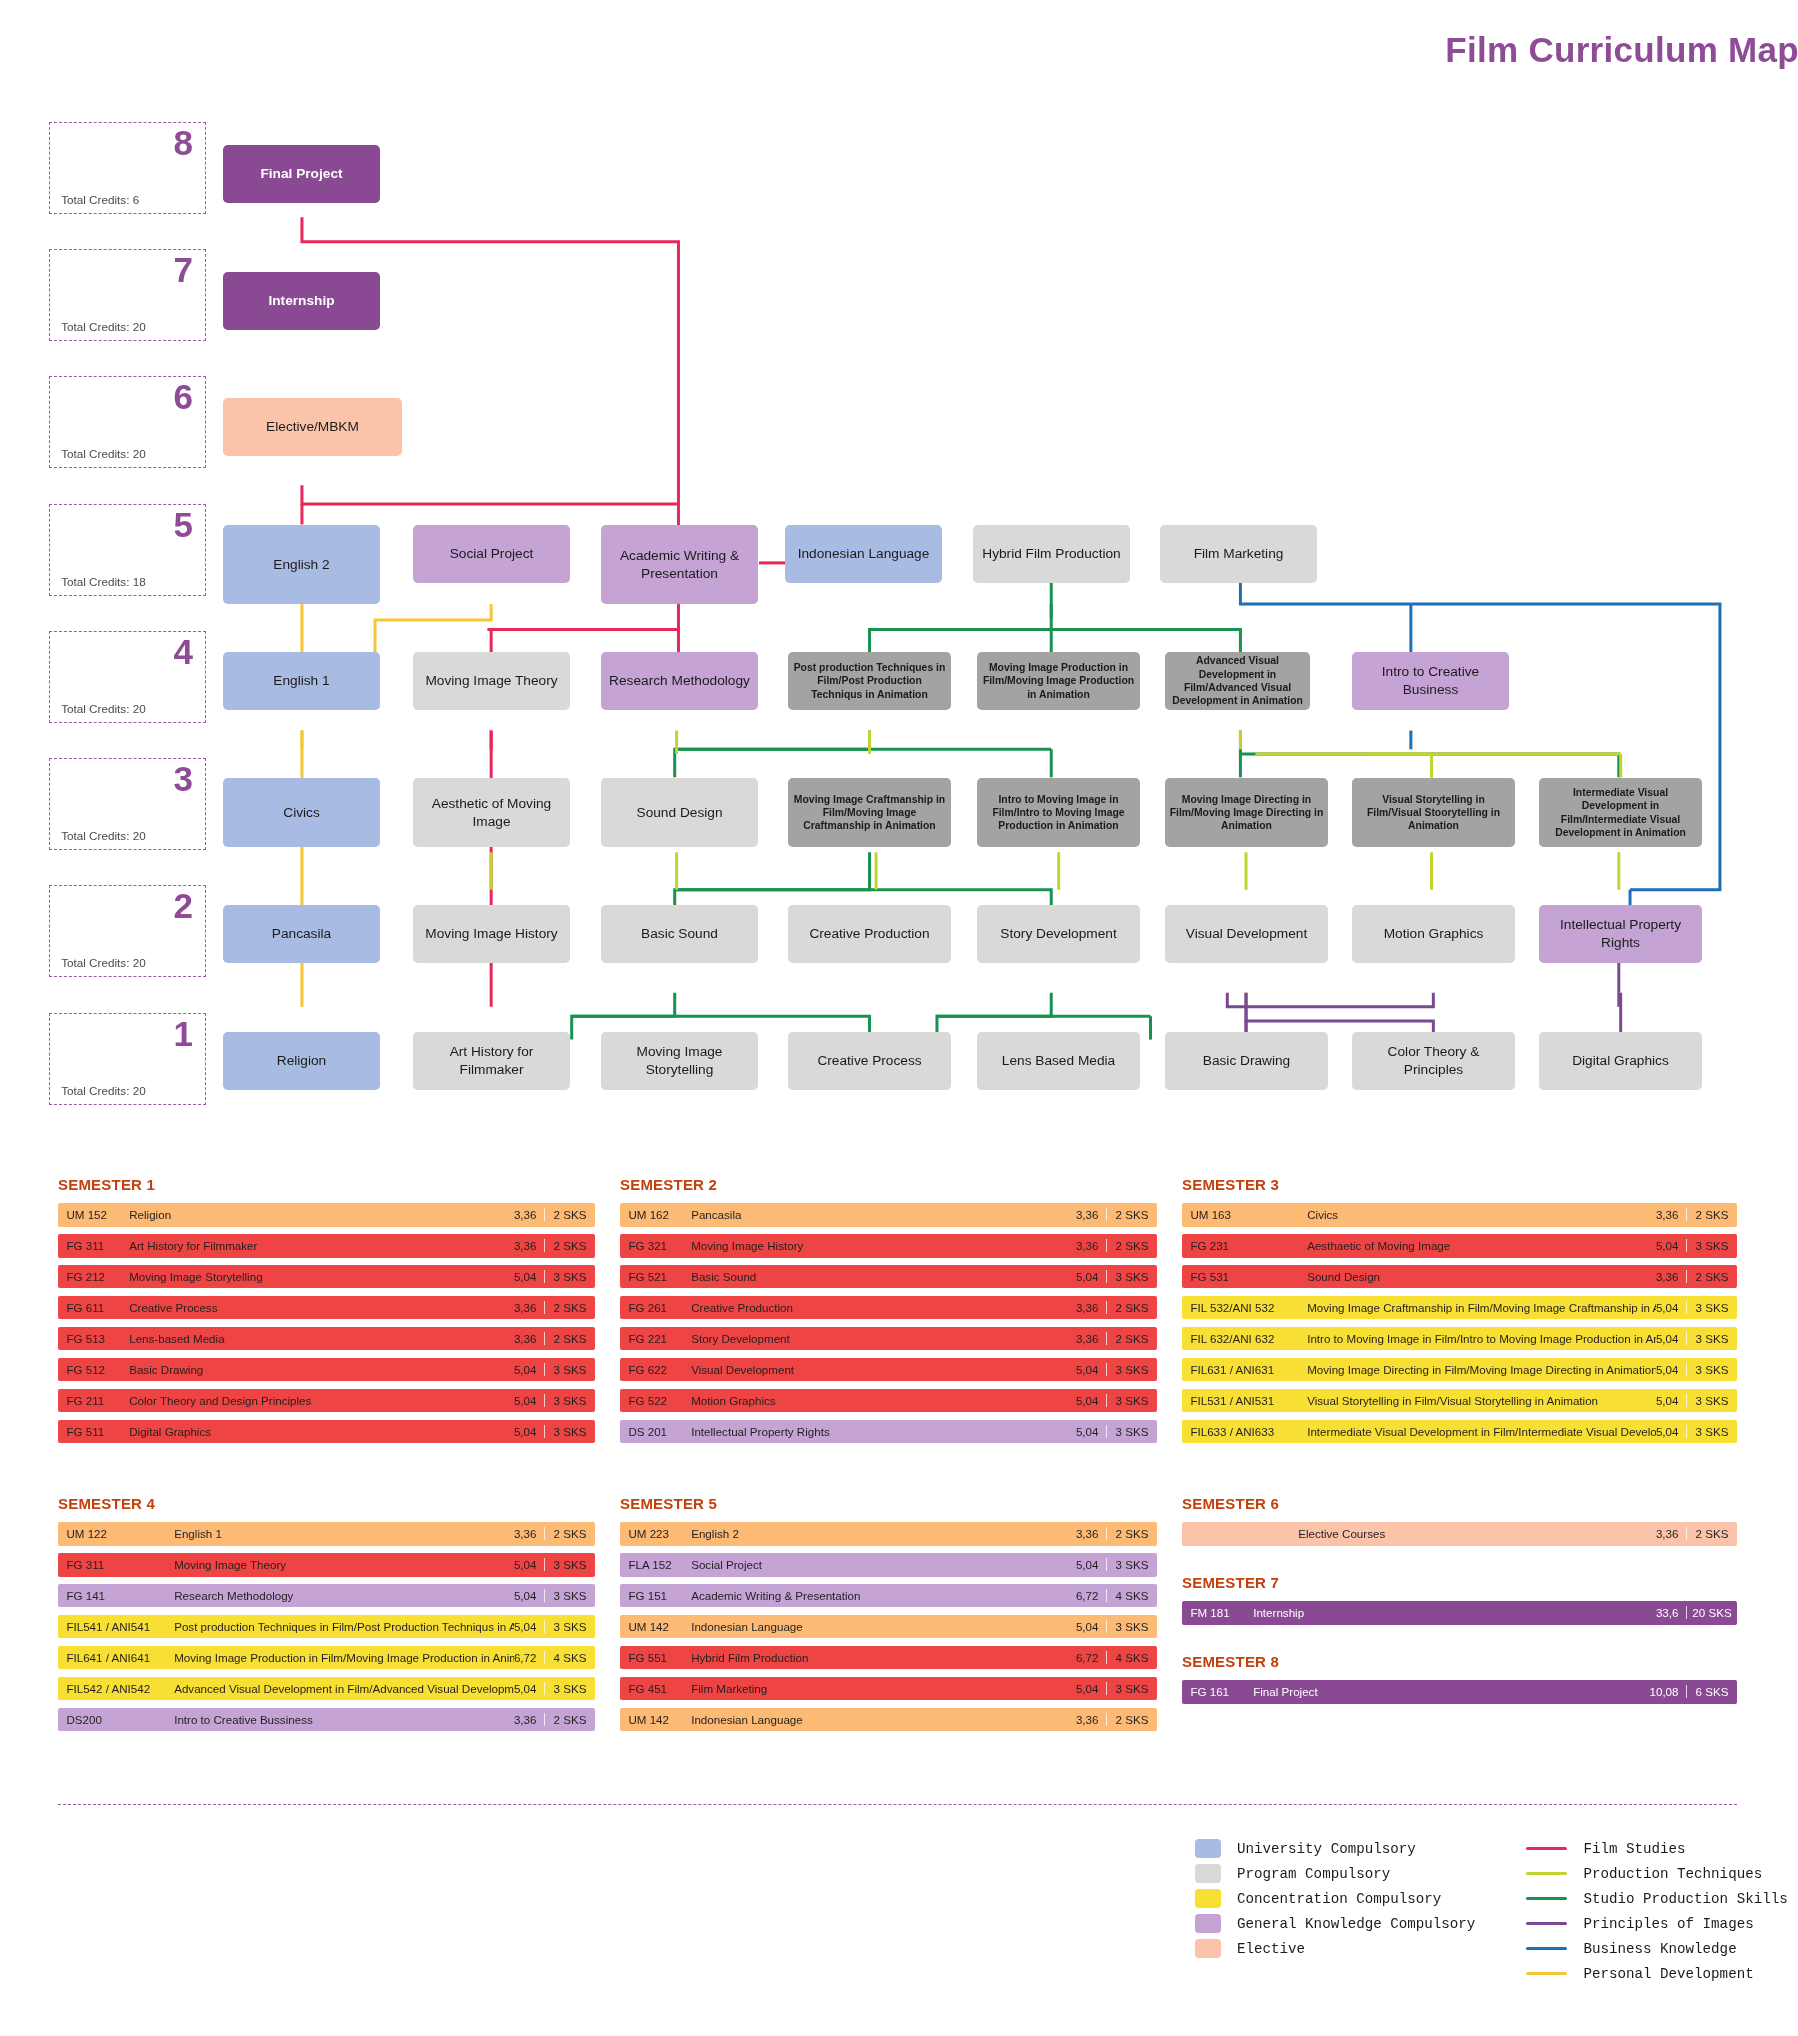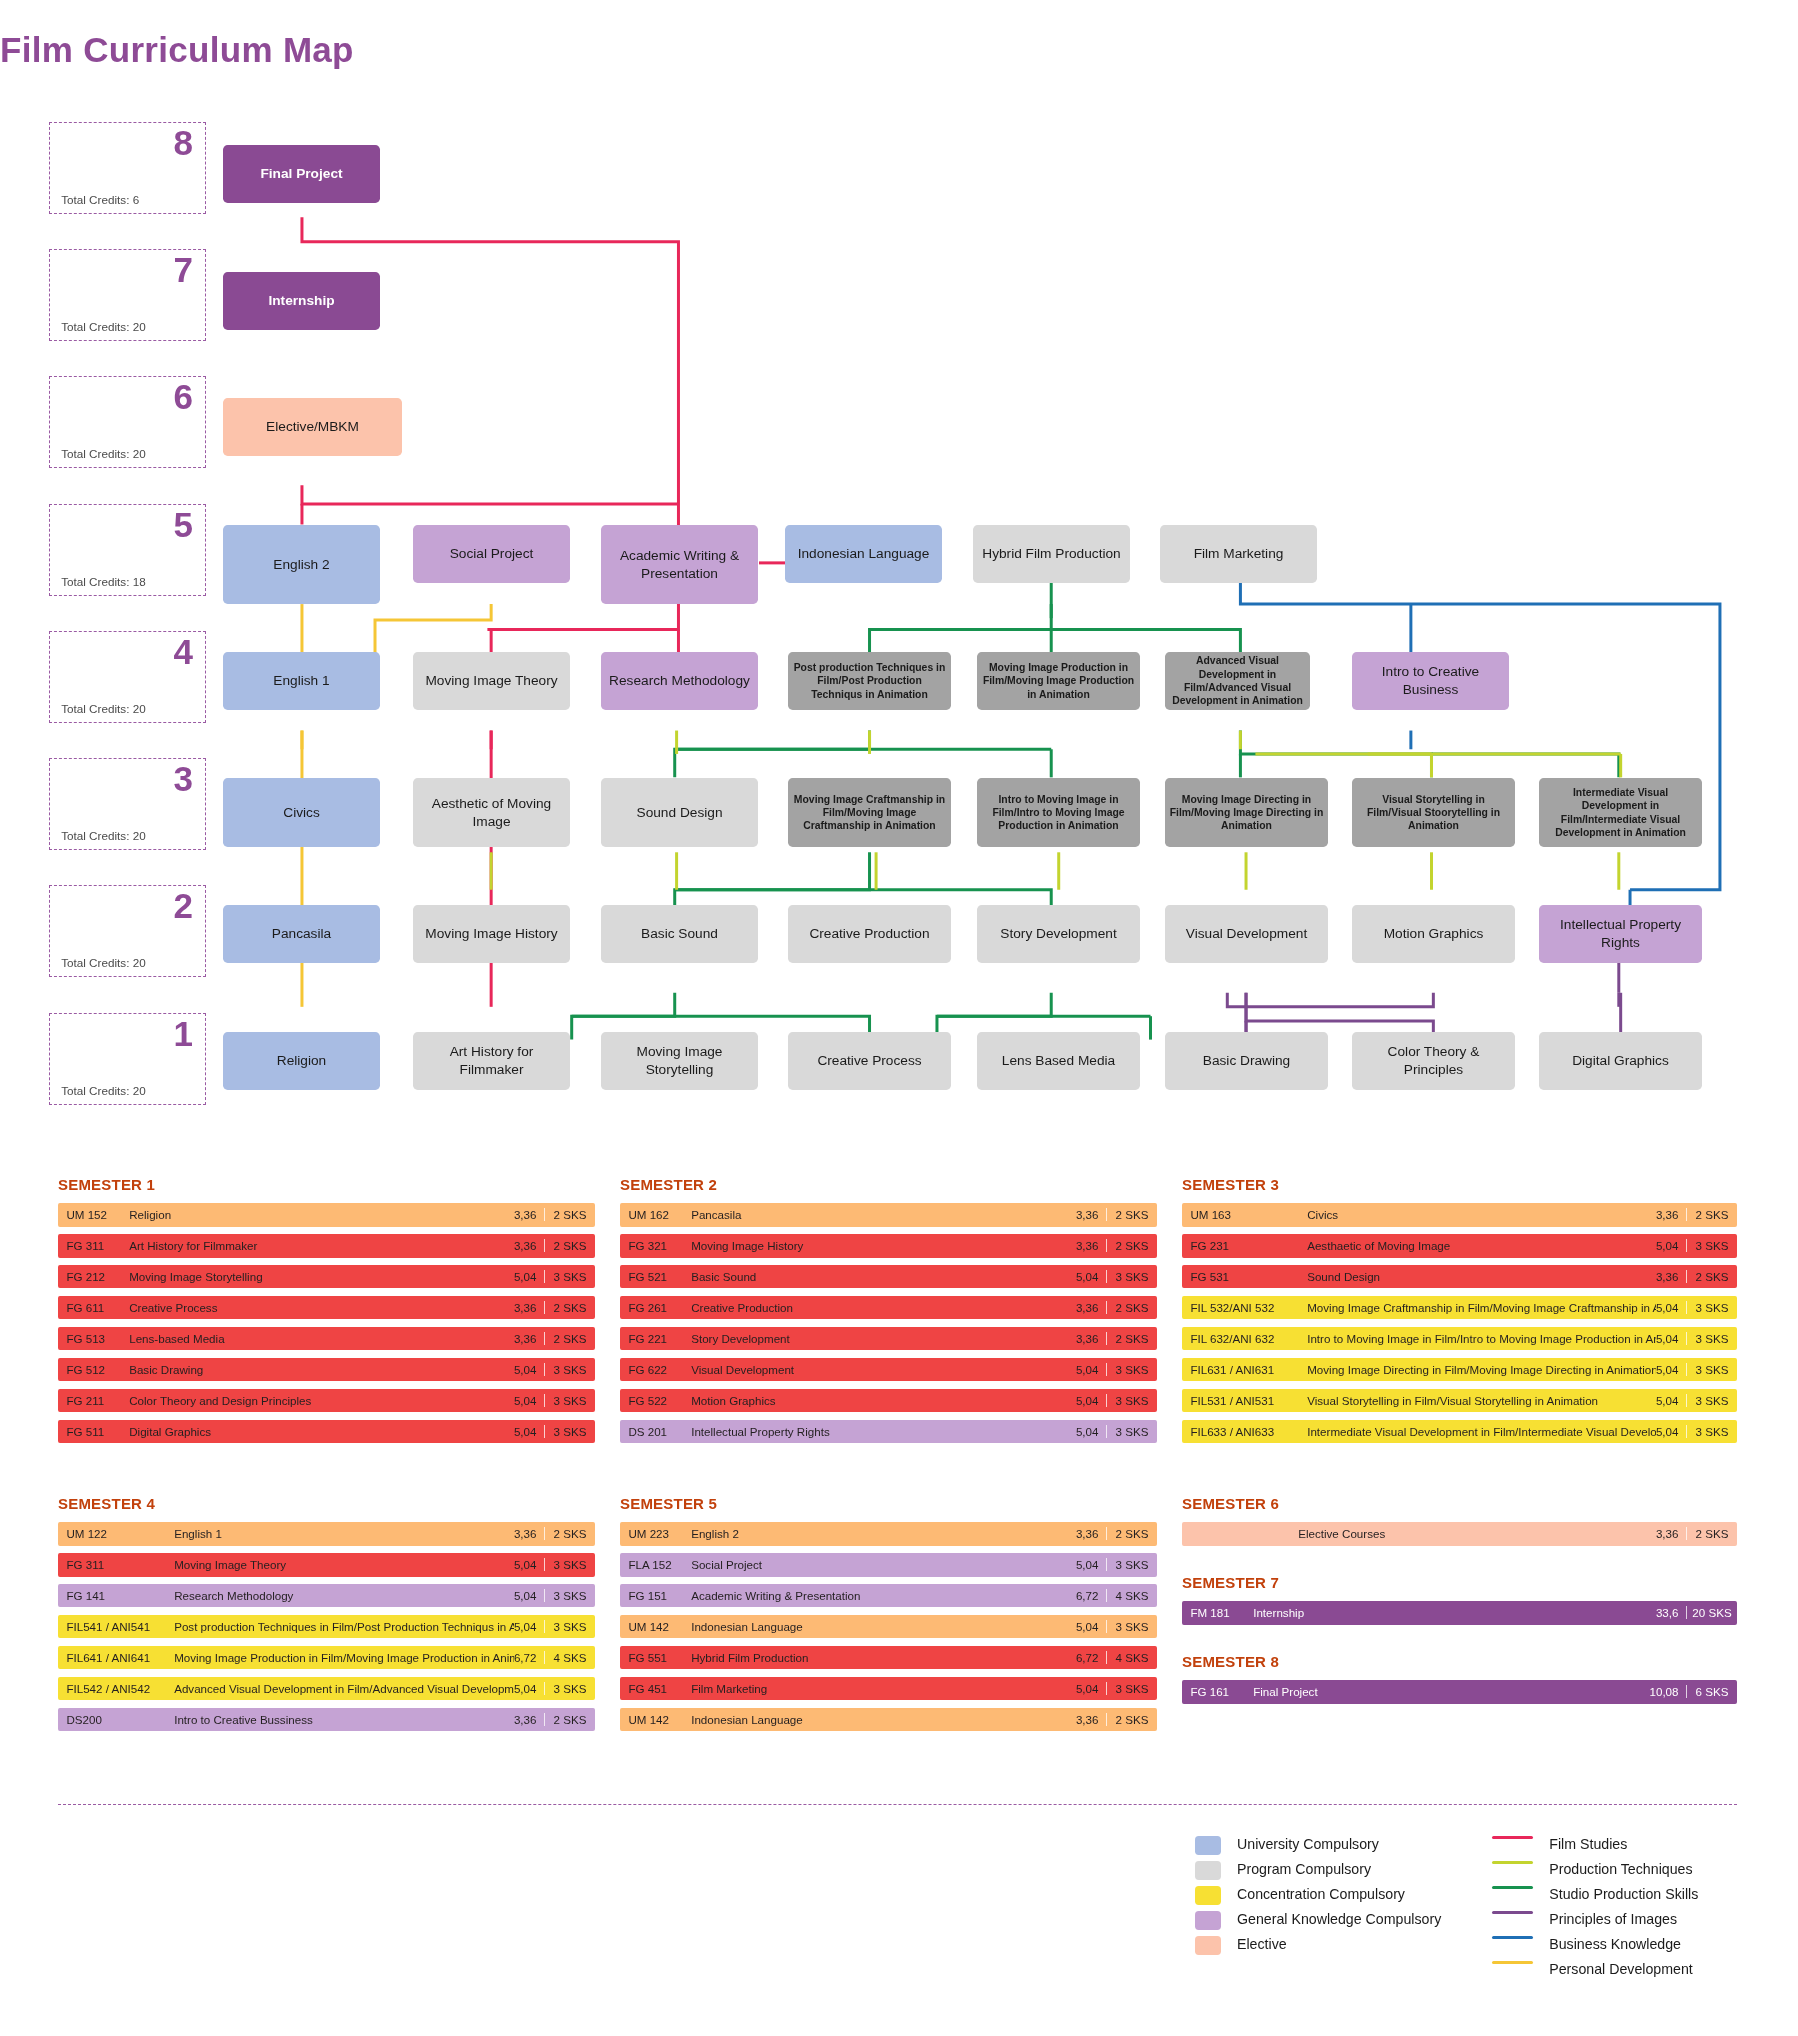--- a/index.html
+++ b/index.html
@@ -4,21 +4,21 @@
 <style>
   * { box-sizing: border-box; }
   html, body { margin:0; padding:0; }
   body {
     width:1799px; height:2037px; background:#ffffff;
     font-family:"Liberation Sans", sans-serif; color:#231f20;
     position:relative; overflow:hidden;
   }
   
   #title {
-    position:absolute; left:0; top:30px; width:1799px; text-align:left;
+    position:absolute; left:0; top:30px; width:1799px; text-align:right;
     font-size:35px; font-weight:bold; color:#8e4b96; letter-spacing:0.3px;
   }
   
   #diagram { position:absolute; left:0; top:0; width:1799px; height:1152px; }
   #wires { position:absolute; left:0; top:0; width:1799px; height:1152px; }
 
   .sembox {
     position:absolute; width:157px; height:92px;
     border:1.5px dashed #9a5aa3; background:#ffffff;
     padding:5.6px 11.2px 7.5px;
@@ -68,21 +68,21 @@
   .w-wide   .code { width:105px; }
   .w-xwide  .code { width:114px; }
 
   
   #divider {
     position:absolute; left:58px; top:1804px; width:1679px; height:0;
     border-top:1.4px dashed #9a5aa3;
   }
   #legend { position:absolute; left:1195px; top:1836px; display:flex; gap:51px; }
   .lgcol { display:flex; flex-direction:column; gap:0px; }
-  .lgitem { display:flex; align-items:flex-start; height:25px; font-size:14.2px; color:#1b1b1b; }
+  .lgitem { display:flex; align-items:center; height:25px; font-size:14.2px; color:#1b1b1b;font-family:Liberation Mono, monospace; }
   .swatch { width:26px; height:19px; border-radius:3.7px; margin-right:16px; flex:none; }
   .dash { width:41px; height:3.2px; margin-right:16px; border-radius:1.9px; flex:none; }
 </style>
 </head>
 <body>
 
 <div id="title">Film Curriculum Map</div>
 
 <div id="diagram">
 

